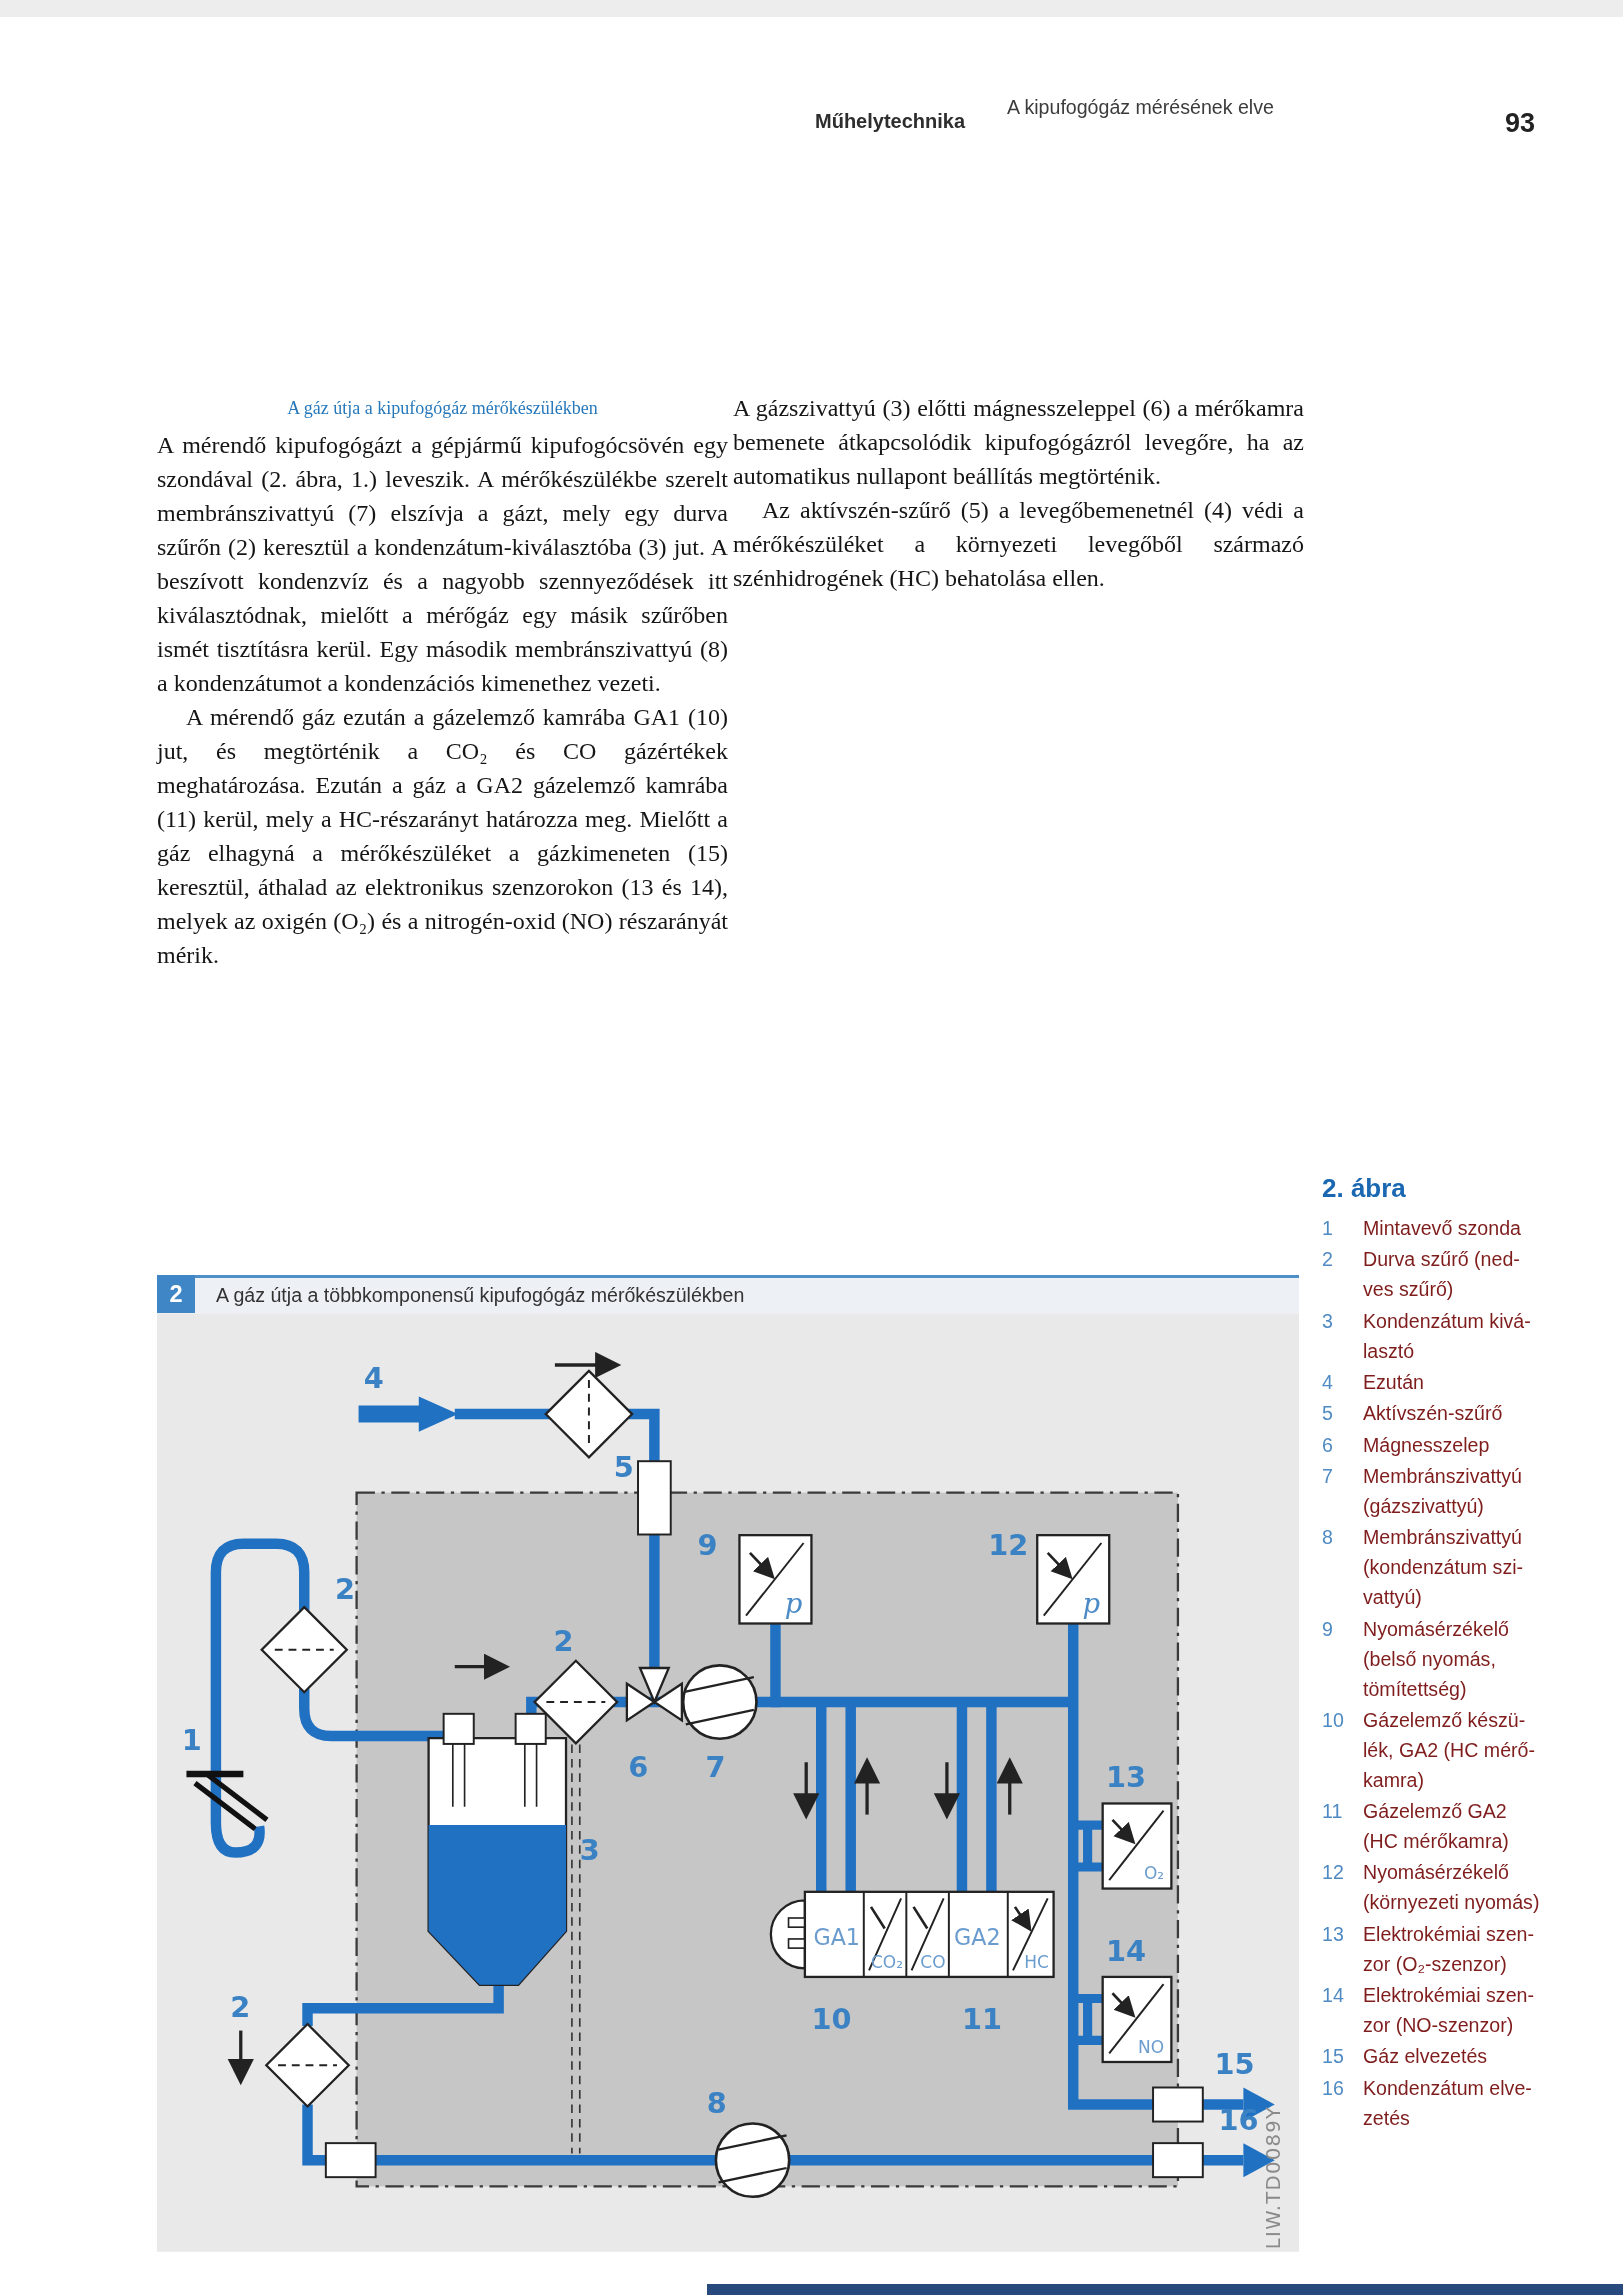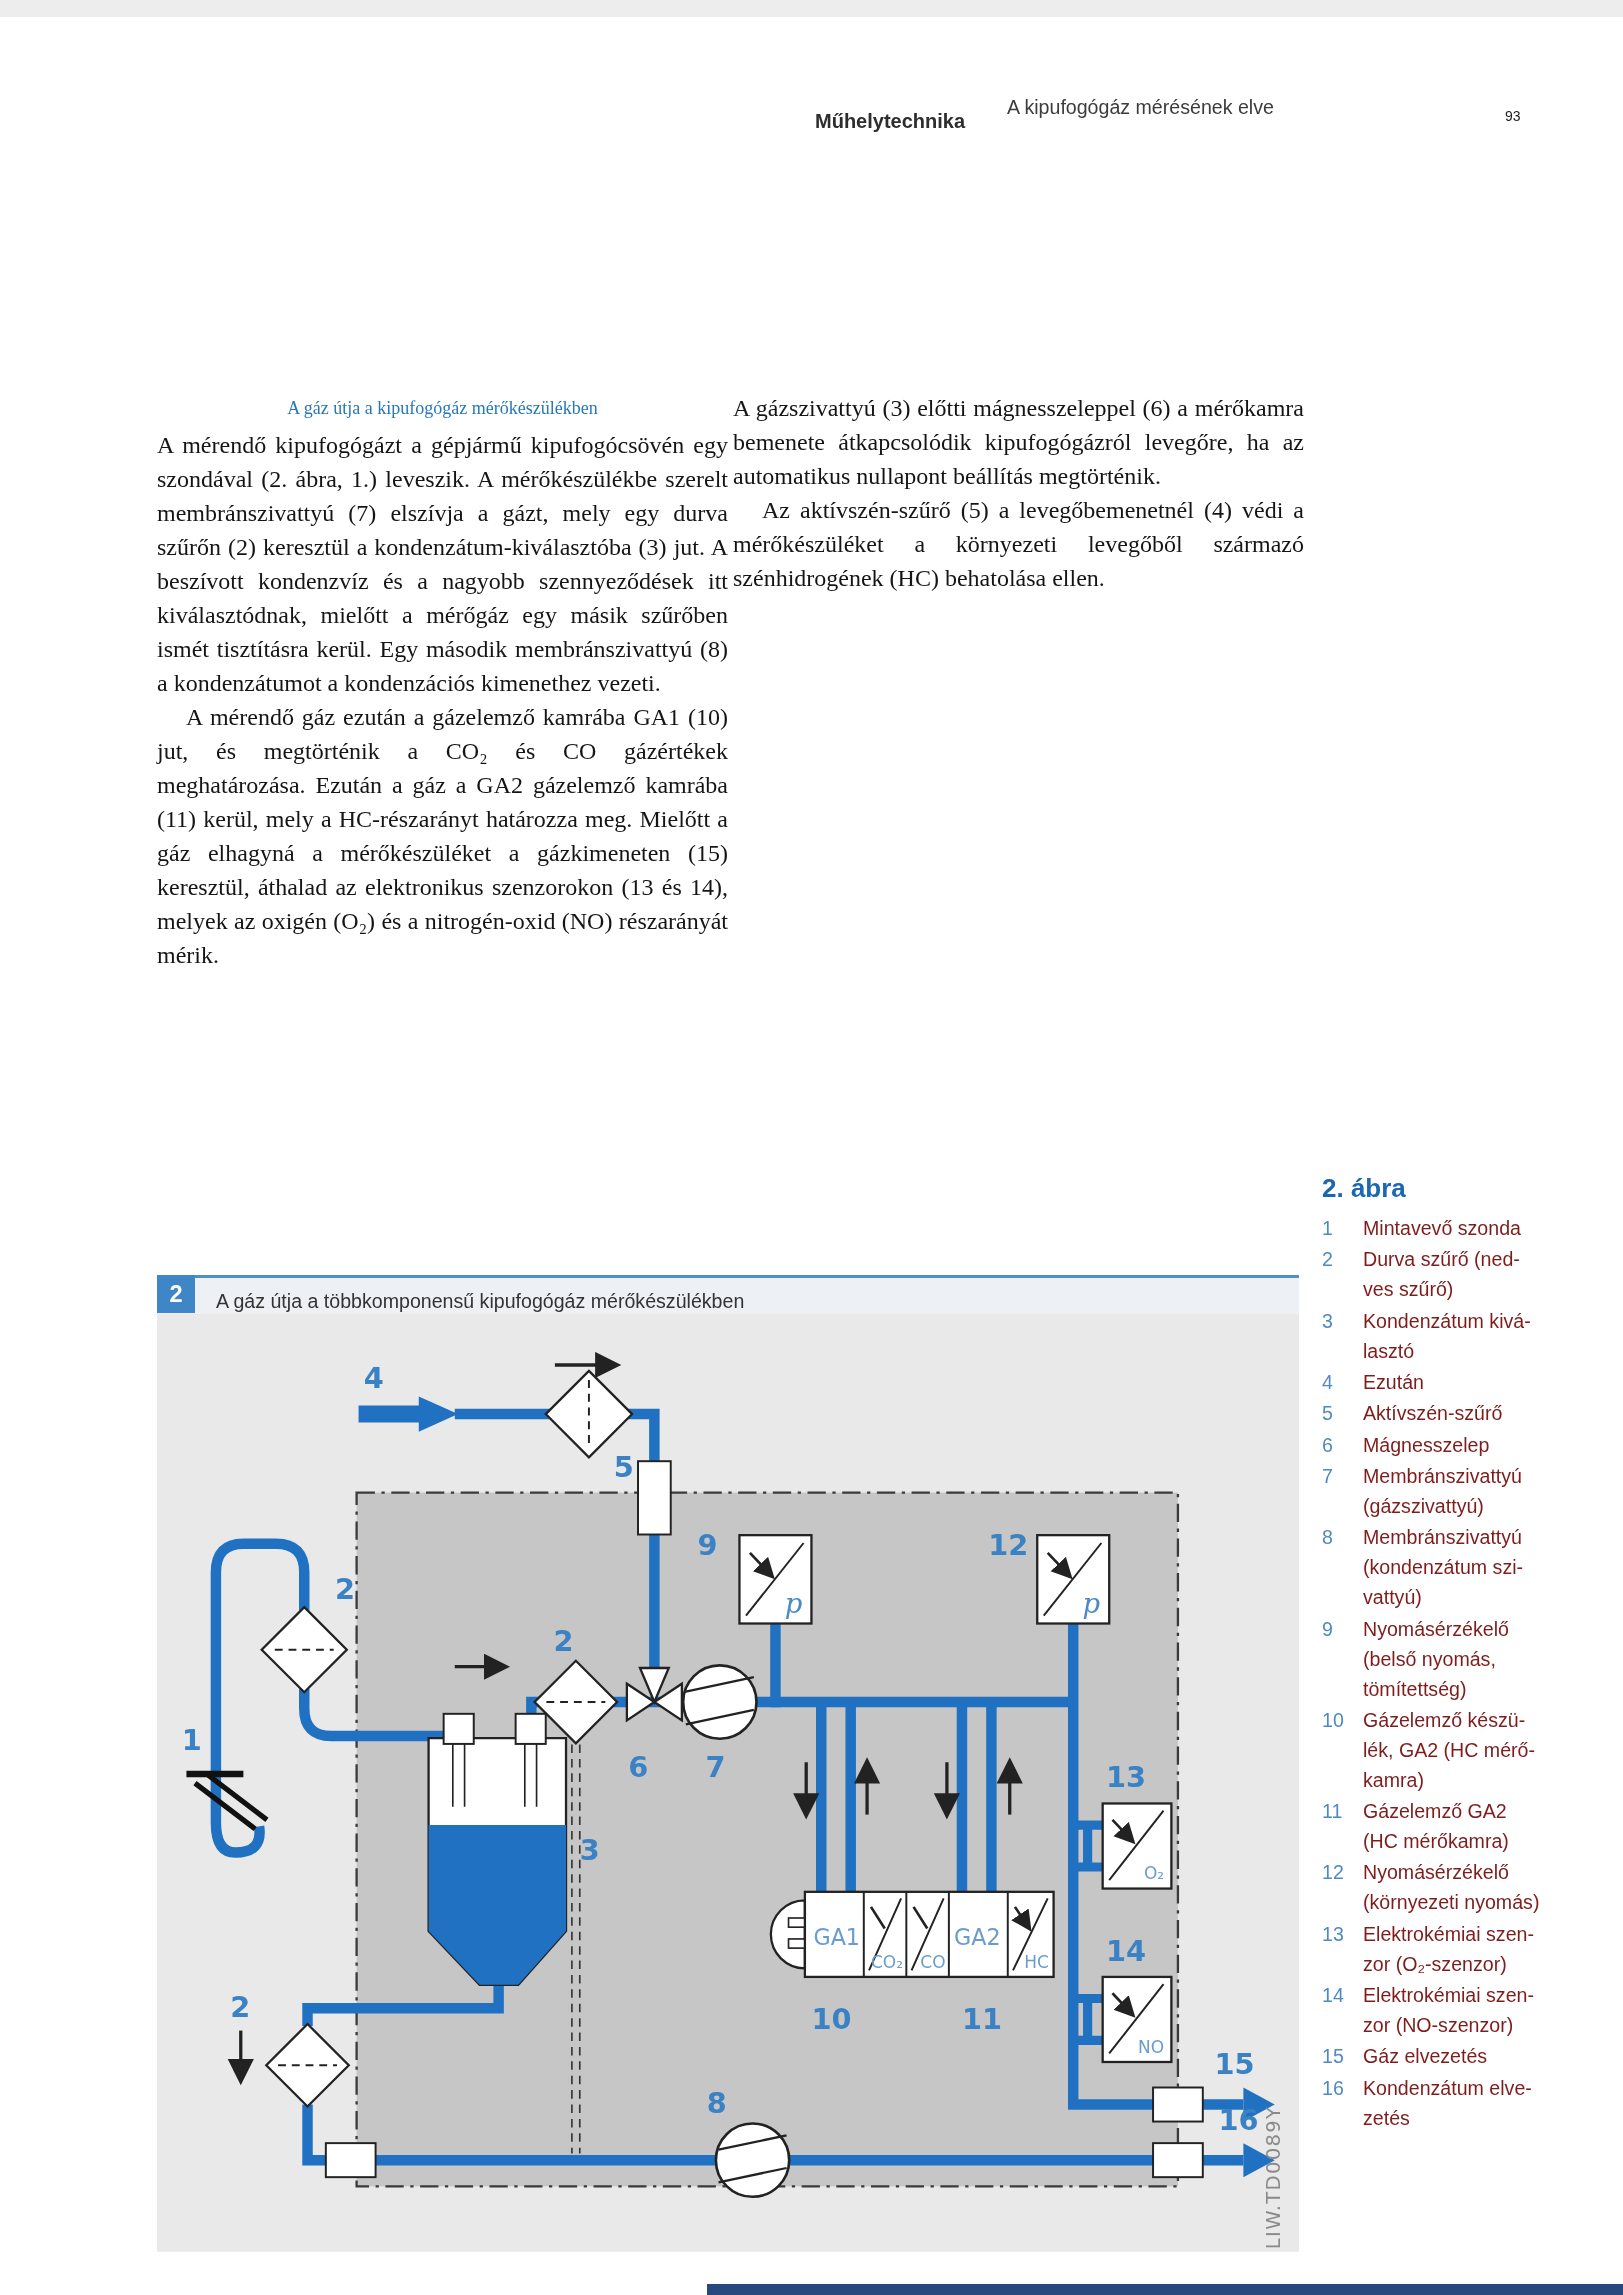--- a/index.html
+++ b/index.html
@@ -2,34 +2,34 @@
 <html style="font-size:10.5px"><head>
 <meta charset="utf-8">
 <style>
   html,body{margin:0;padding:0;background:#fff;}
   body{width:1623px;height:2295px;position:relative;overflow:hidden;
        font-family:"Liberation Sans","DejaVu Sans",sans-serif;}
   .abs{position:absolute;}
   .scan-strip{left:0;top:0;width:1623px;height:17px;background:#ededed;}
   .hdr-section{left:815px;top:110px;font-size:20px;font-weight:bold;color:#2e2e2e;}
   .hdr-title{left:1007px;top:96px;font-size:19.6px;color:#3c3c3c;}
-  .hdr-page{left:1505px;top:108px;font-size:14px;font-weight:normal;color:#222;}
+  .hdr-page{left:1505px;top:108px;font-size:27px;font-weight:bold;color:#222;}
   .col{width:571px;text-align:justify;color:#151515;
        font-family:"Liberation Serif","DejaVu Serif",serif;
        font-size:24px;line-height:34px;}
   .col-left{left:157px;top:391px;}
   .col-right{left:733px;top:391px;}
   .col h2{margin:0 0 2.6px 0;font-size:18px;line-height:34px;font-weight:normal;
           color:#2678bb;text-align:center;}
   .col p{margin:0;}
   .col p.ind{text-indent:29px;}
   .capnum{left:157px;top:1275px;width:38px;height:38px;background:#3e86c6;color:#fff;
           font-size:23.6px;font-weight:bold;display:flex;align-items:center;justify-content:center;}
   .capbar{left:195px;top:1275px;width:1104px;height:38px;background:#edf1f6;
-          border-top:3.3px solid #4e8fc8;box-sizing:border-box;display:flex;align-items:flex-end;}
+          border-top:3.3px solid #4e8fc8;box-sizing:border-box;display:flex;align-items:center;}
   .capbar span{margin-left:21px;font-size:19.6px;color:#333;}
   .legend{left:1322px;top:1173px;width:292px;}
   .legend-title{font-size:26px;font-weight:bold;color:#1a67b2;margin-bottom:9.2px;}
   .legend-grid{display:grid;grid-template-columns:41px 1fr;row-gap:1.3px;}
   .lnum{font-size:19.6px;color:#4f8ac2;line-height:30px;}
   .ltext{font-size:19.6px;color:#7f1d1d;line-height:30px;white-space:pre-line;}
   .botbar{left:707px;top:2284px;width:916px;height:11px;background:#27497e;}
   svg text{font-family:"DejaVu Sans","Liberation Sans",sans-serif;}
   .dlab{font-size:44px;font-weight:bold;fill:#3a82c4;}
   .dsmall{font-size:26px;fill:#6b9cce;}

